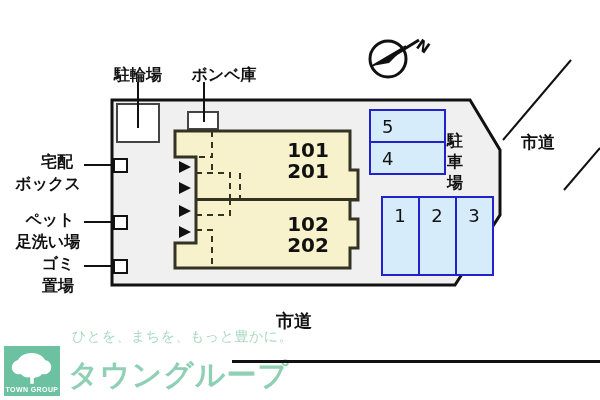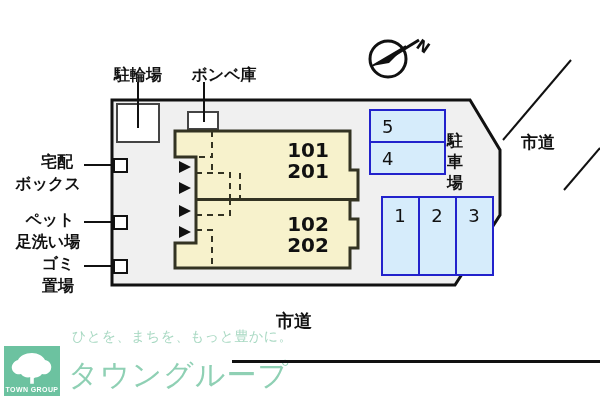--- a/index.html
+++ b/index.html
@@ -85,21 +85,21 @@
     font-weight: normal;
     letter-spacing: 0.5px;
     white-space: nowrap;
   }
   .brandname {
     position: absolute;
     left: 68px;
     top: 358px;
     font-size: 30px;
     color: #8fd0b4;
-    font-weight: normal;
+    font-weight: bold;
     letter-spacing: 1px;
     white-space: nowrap;
     line-height: 34px;
   }
   .brand-underline {
     position: absolute;
     left: 232px;
     top: 360px;
     width: 368px;
     height: 3px;

